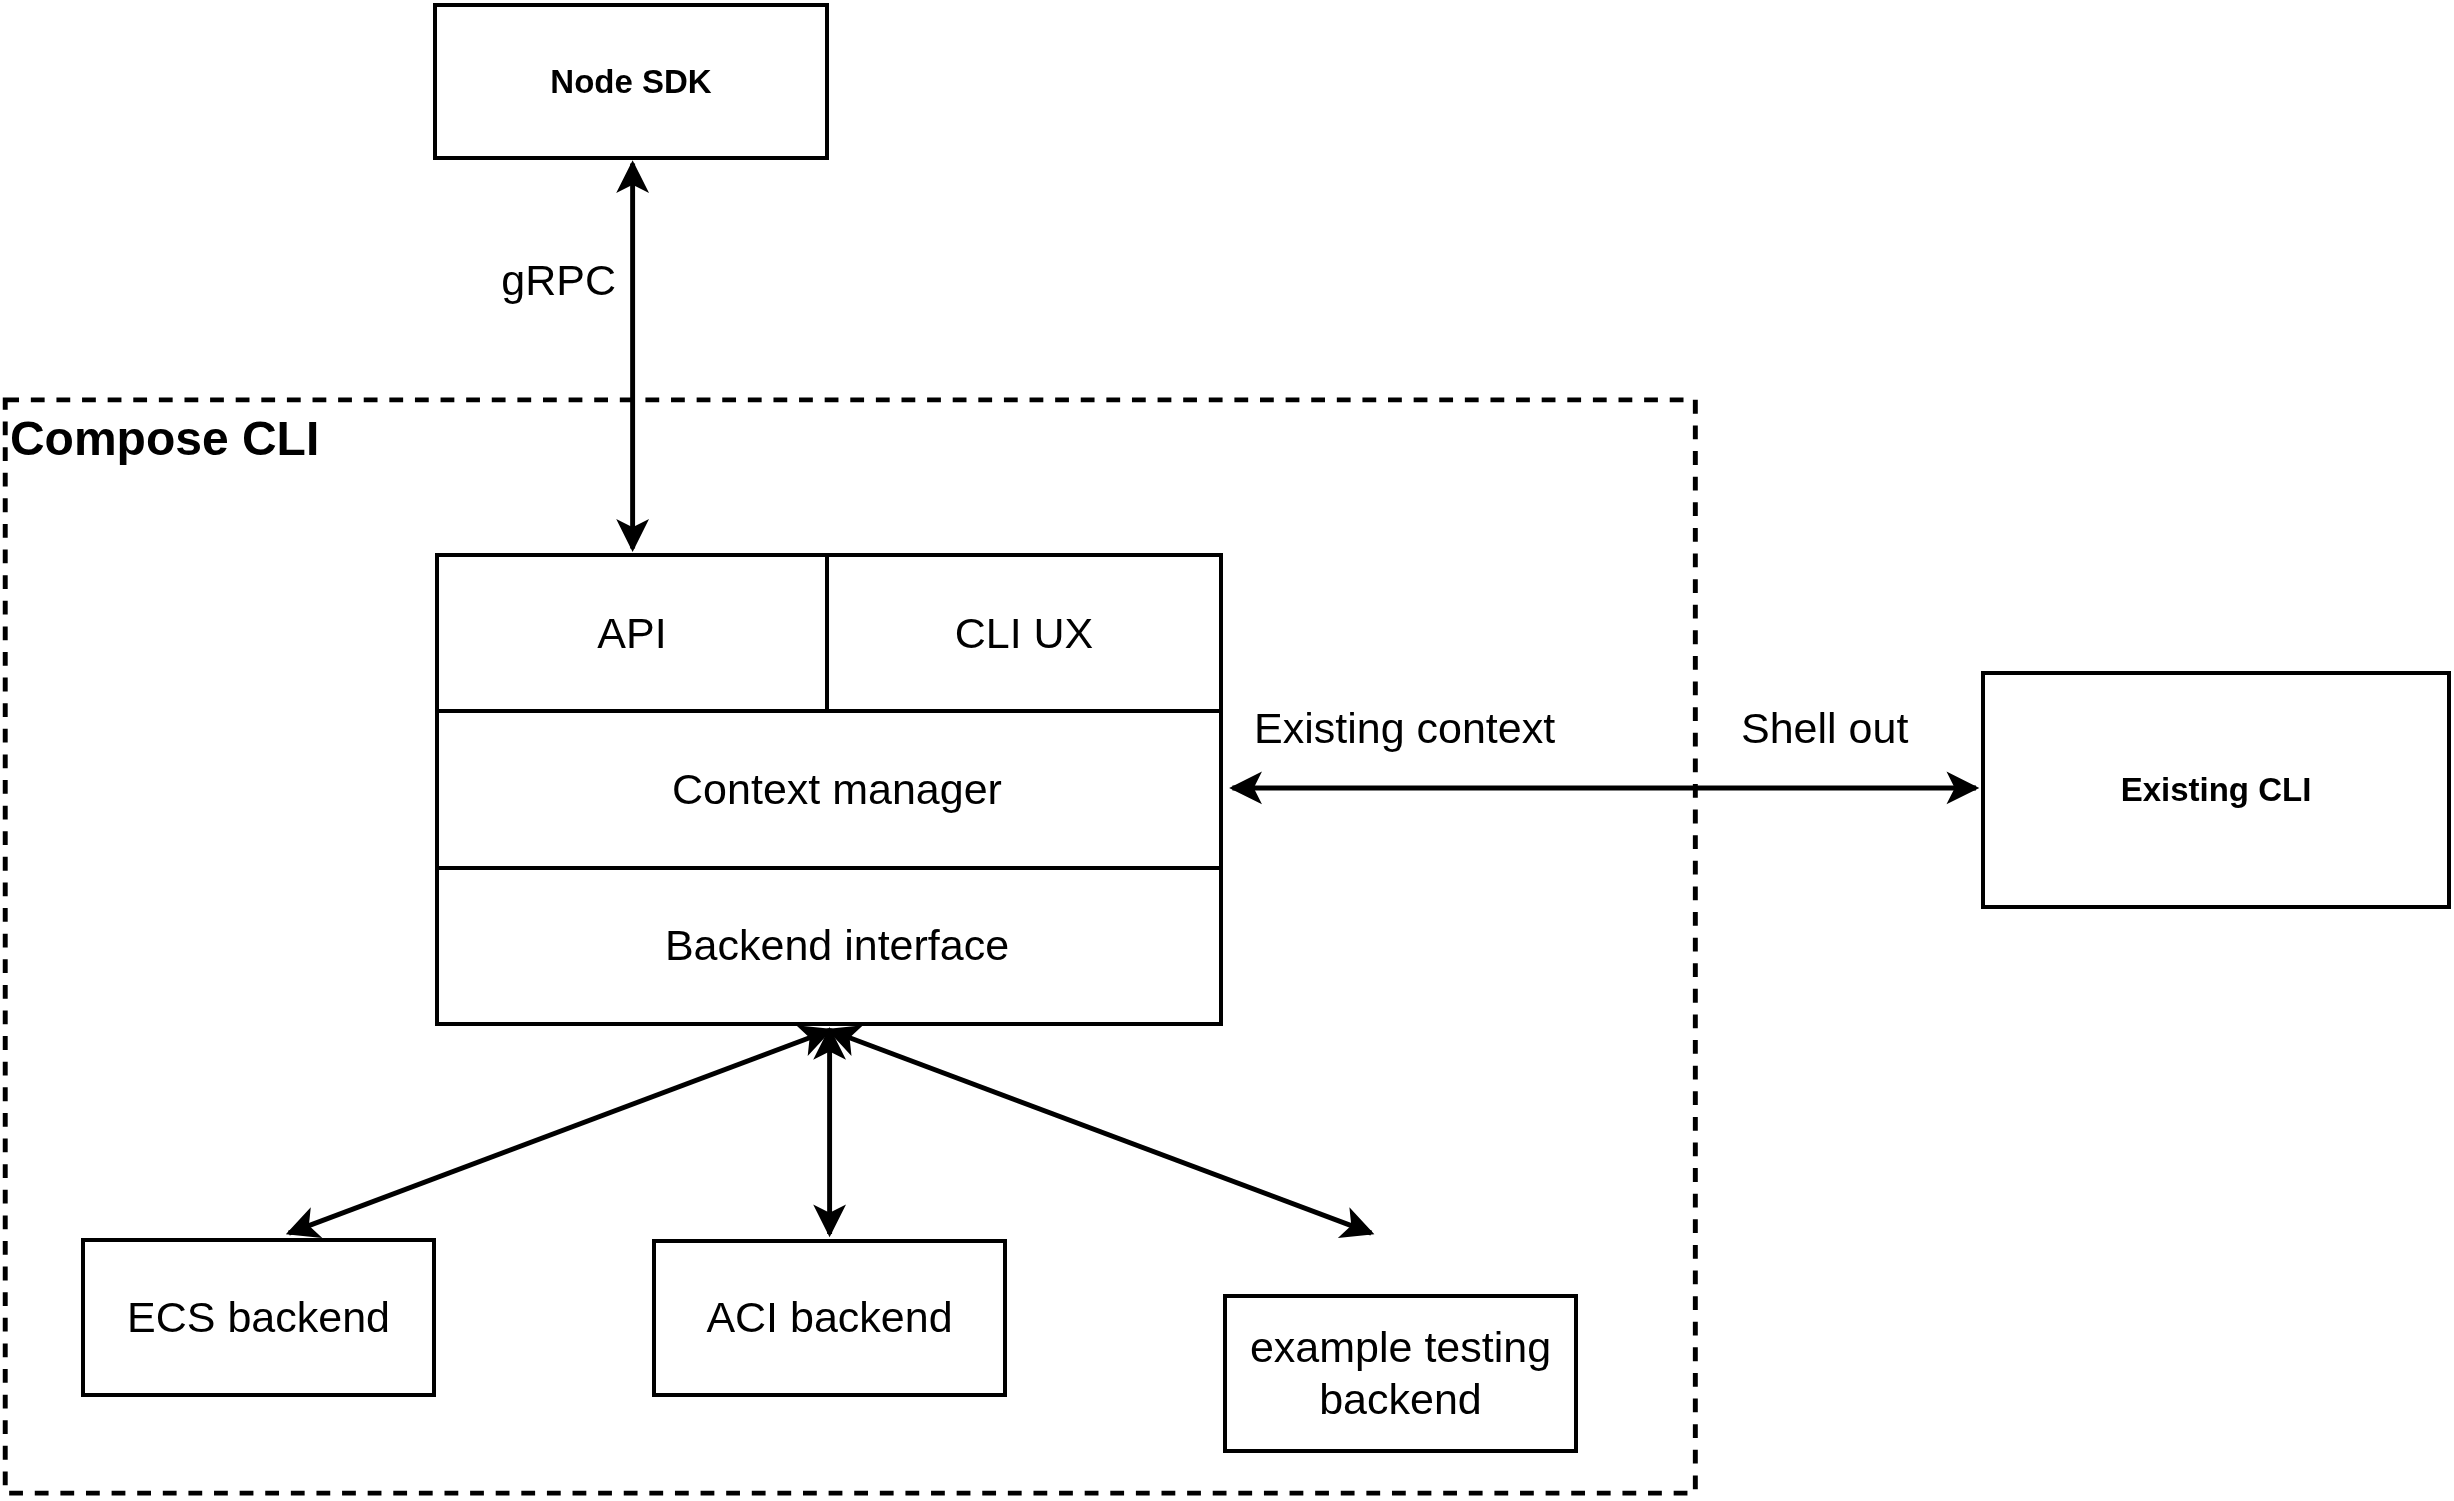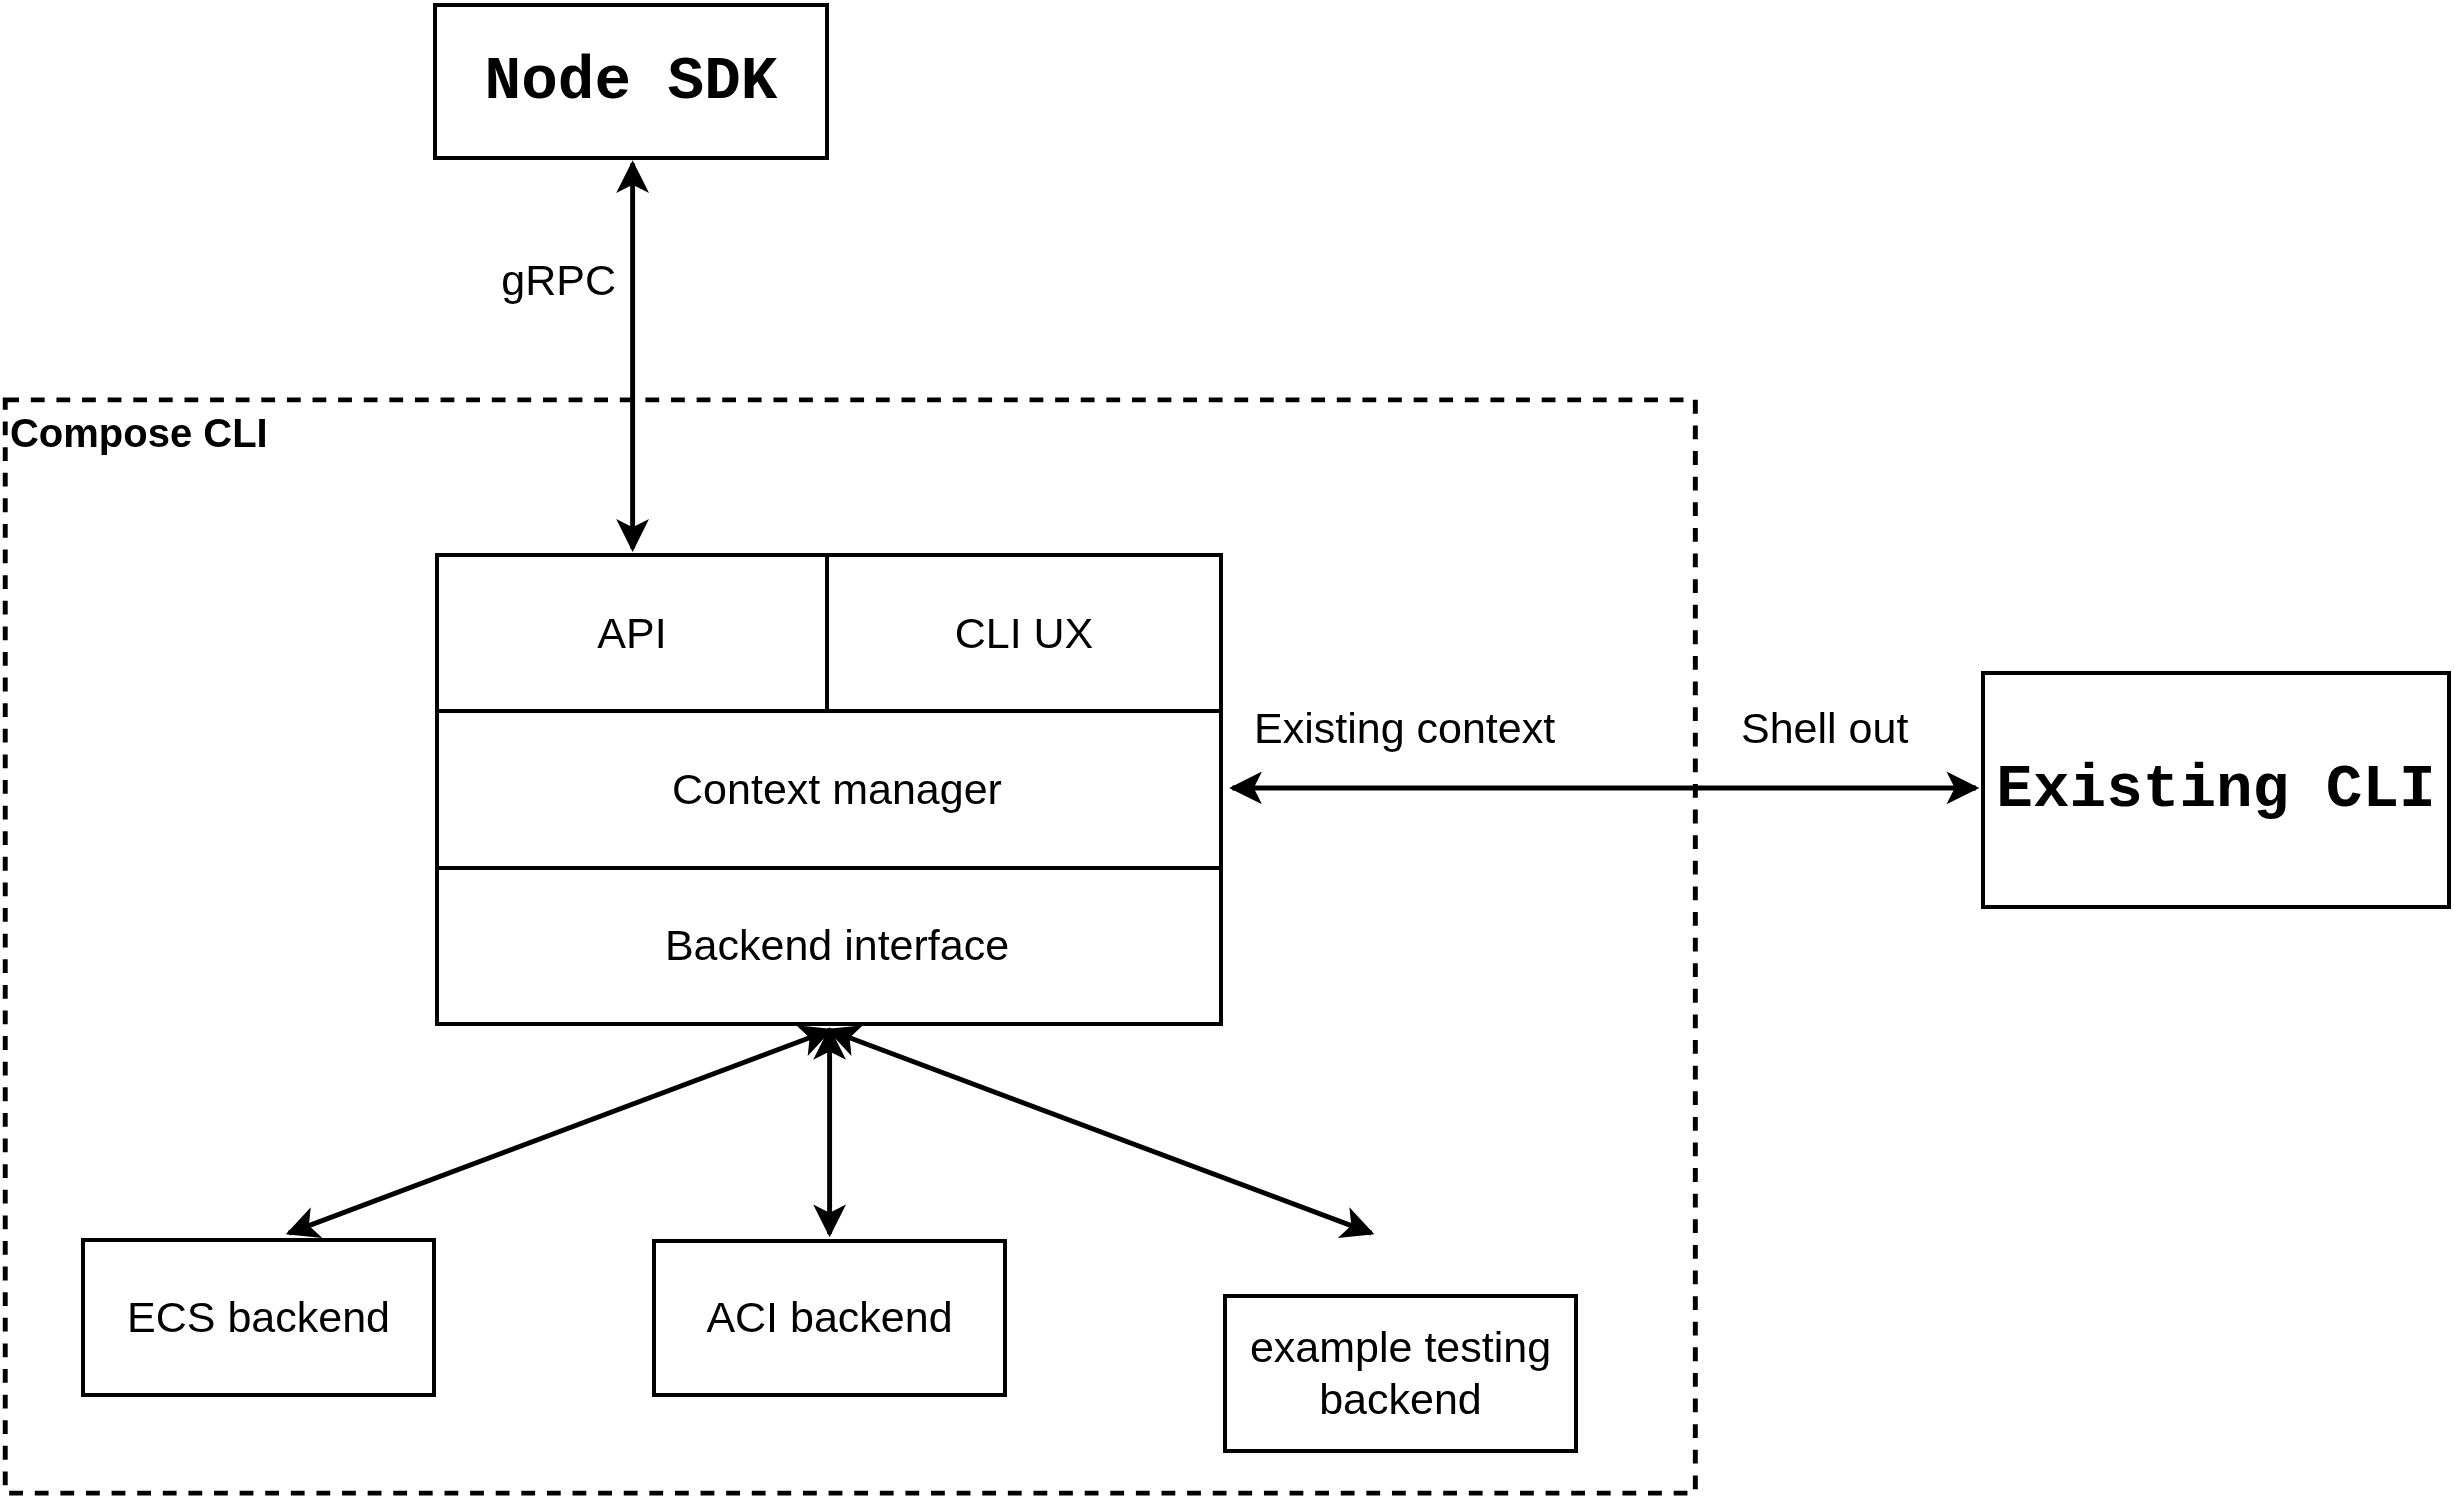--- a/index.html
+++ b/index.html
@@ -32,22 +32,21 @@
     display: flex;
     align-items: center;
     justify-content: center;
     text-align: center;
     font-size: 43px;
     line-height: 1.2;
     z-index: 2;
   }
   .node.title {
     font-weight: bold;
-    font-size: 61px;
-    font-family: Liberation Mono, monospace;
+    font-size: 33px;
   }
   #node-sdk        { left: 433px;  top: 3px;    width: 396px; height: 157px; }
   #existing-cli    { left: 1981px; top: 671px;  width: 470px; height: 238px; }
   #ecs-backend     { left: 81px;   top: 1238px; width: 355px; height: 159px; }
   #aci-backend     { left: 652px;  top: 1239px; width: 355px; height: 158px; }
   #example-backend { left: 1223px; top: 1266px; width: 355px; height: 159px; padding: 0 22px; margin-top: 28px; }
 
   
   #stack {
     position: absolute;
@@ -93,21 +92,21 @@
     z-index: 3;
     background: transparent;
   }
   #label-grpc        { left: 419px;  top: 256px; width: 197px; text-align: right; }
   #label-existing-context { left: 1254px; top: 704px; }
   #label-shell-out   { left: 1741px; top: 704px; }
   #label-compose-cli {
     left: 9.9px;
     top: 411px;
     font-weight: bold;
-    font-size: 40px;
+    font-size: 48px;
     z-index: 3;
   }
 </style>
 </head>
 <body>
 
 <div id="canvas">
 
   <svg id="edge-layer" viewBox="0 0 2492 1524" xmlns="http://www.w3.org/2000/svg">
     <defs>

